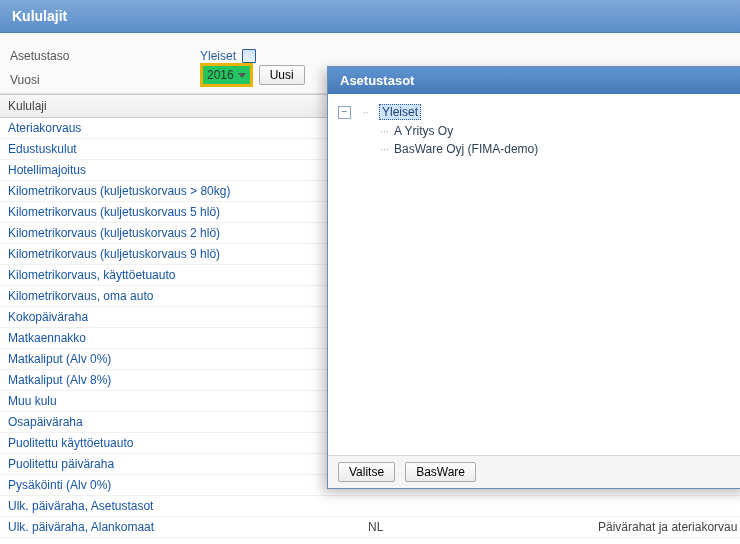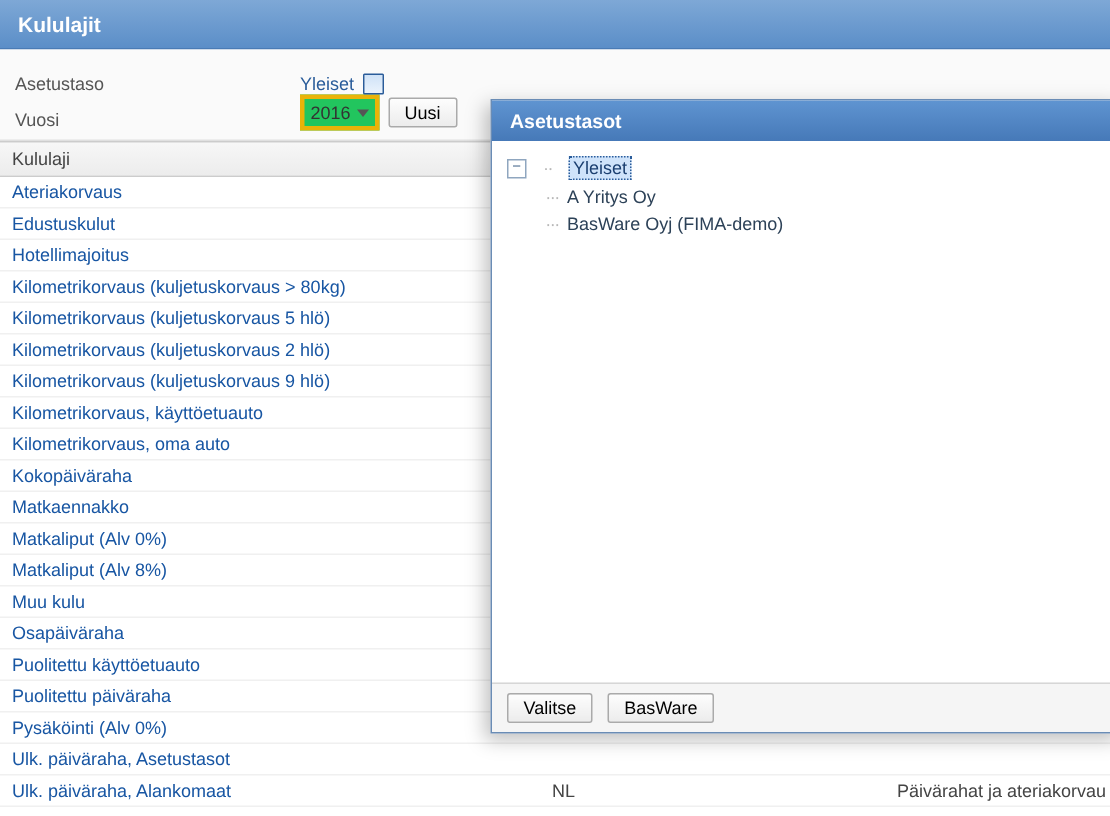--- a/index.html
+++ b/index.html
@@ -21,21 +21,21 @@
 .row .col2{flex:0 0 230px;color:#444}
 .row .col3{flex:1;color:#444;white-space:nowrap}
 
 .modal{position:absolute;left:327px;top:66px;right:0;width:420px;min-width:400px;background:#fff;border:1px solid #6a8cb5;box-shadow:-4px 4px 12px rgba(0,0,0,.25)}
 .modal-hd{background:linear-gradient(#5f94d1,#4679b8);color:#fff;font-weight:bold;font-size:13px;padding:6px 12px}
 .modal-body{height:345px;padding:8px 10px;overflow:auto;background:#fff}
 .tree-node{display:flex;align-items:center;gap:4px;padding:2px 0}
 .expander{width:11px;height:11px;border:1px solid #8fa6bf;display:flex;align-items:center;justify-content:center;font-size:10px;line-height:1;color:#4b6b8f;cursor:pointer;background:#fff}
 .dots{color:#b8b8b8;display:inline-block;width:20px;text-align:center;letter-spacing:-1px}
 .node-sel{background:#cfe3fa;border:1px dotted #2a5c9a;padding:0 2px;color:#1b3f70}
-.child{margin-left:20px;padding:2px 0;color:#2d4258}
+.child{margin-left:36px;padding:2px 0;color:#2d4258}
 .modal-ft{border-top:1px solid #d6d6d6;padding:6px 10px;display:flex;gap:10px;background:#f5f5f5}
 </style>
 </head>
 <body>
 
 <div class="titlebar">Kululajit</div>
 
 <div class="controls">
   <div class="ctrl-row">
     <div class="ctrl-label">Asetustaso</div>

